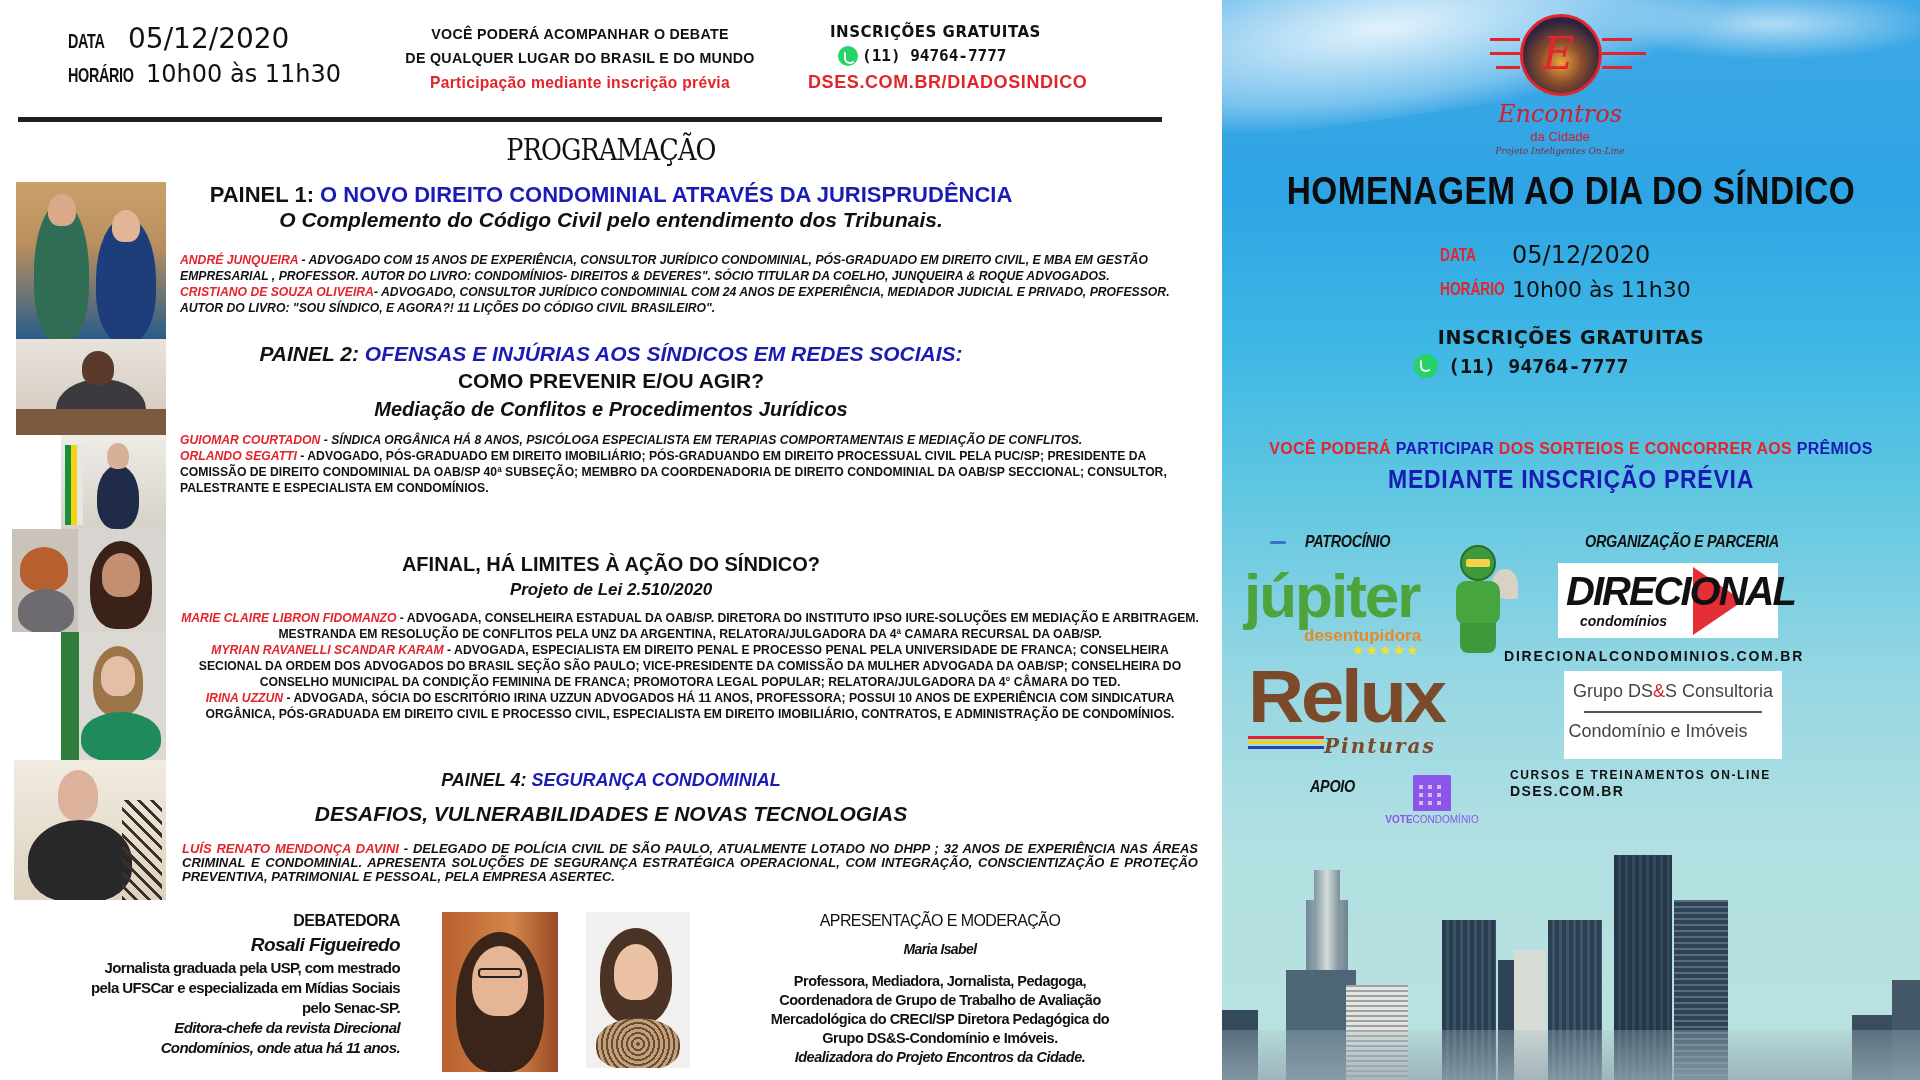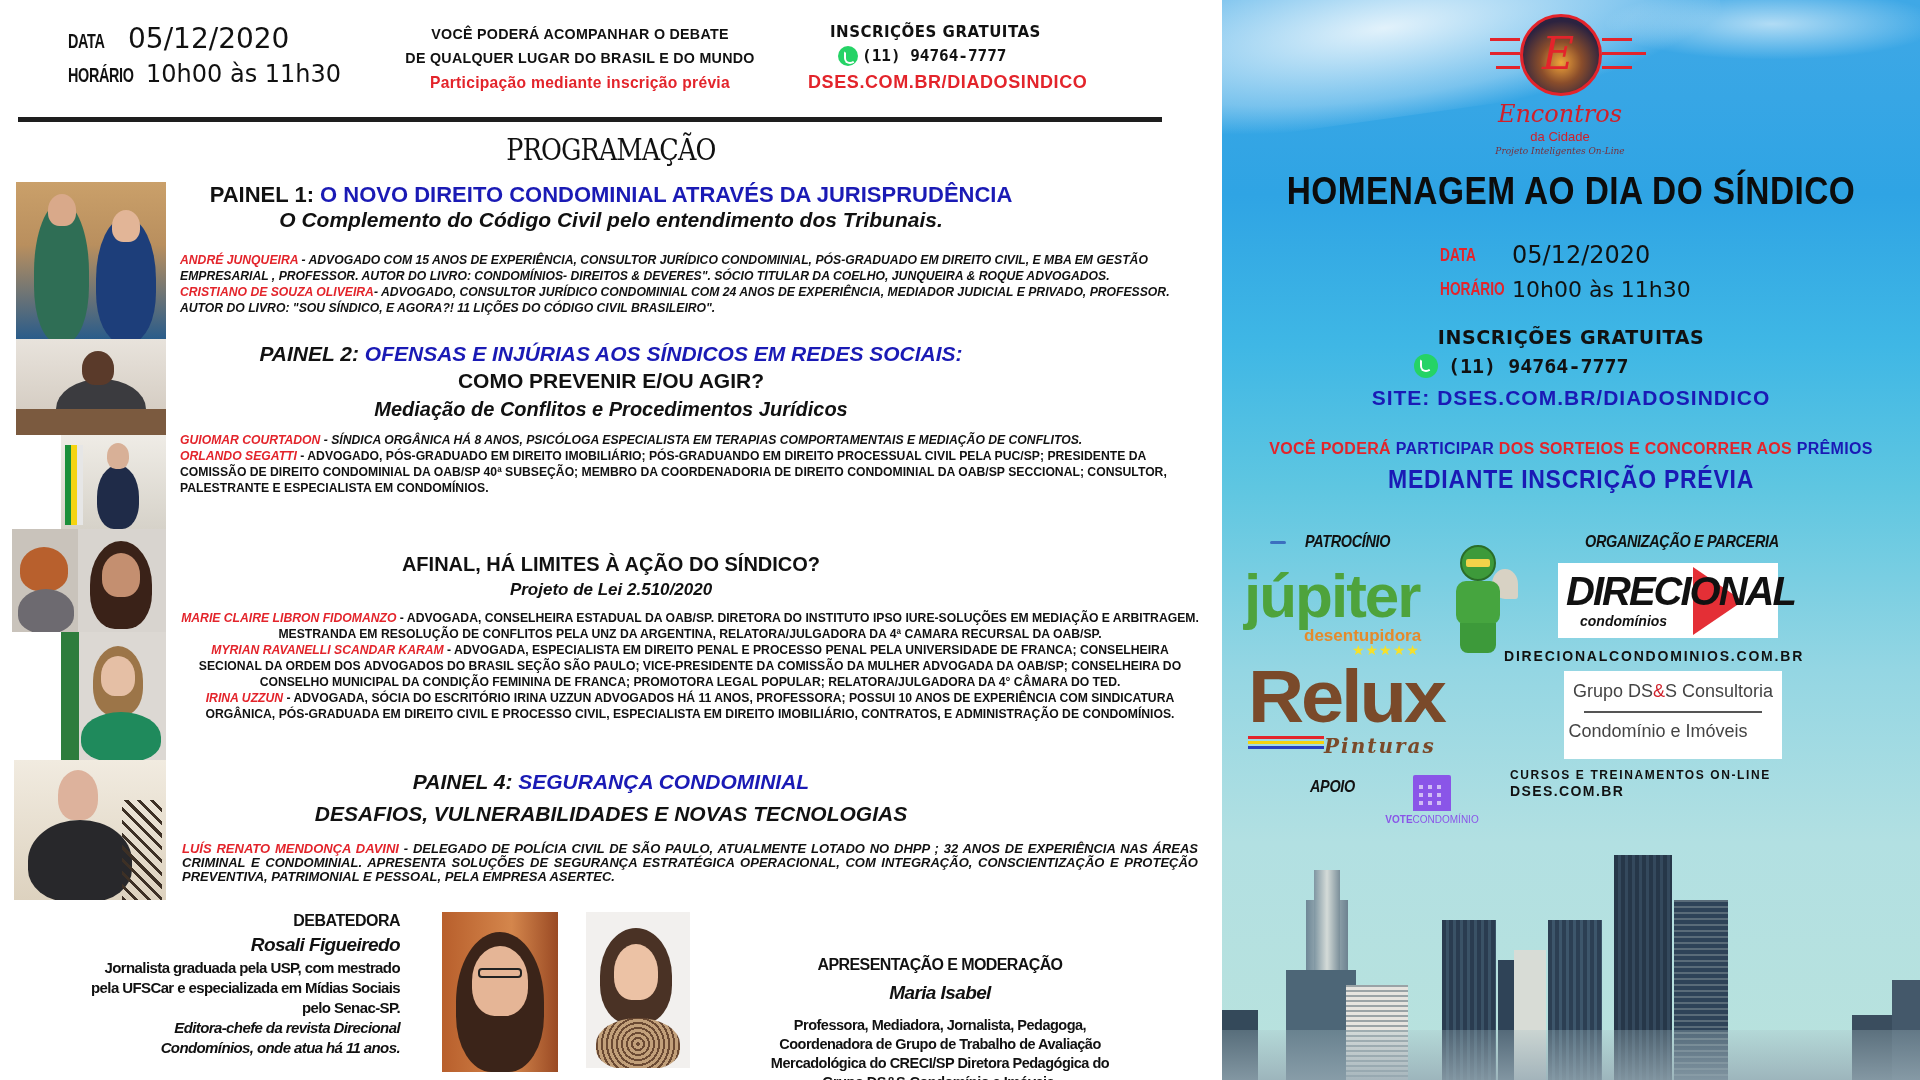--- a/index.html
+++ b/index.html
@@ -44,22 +44,22 @@
   .person { position: absolute; border-radius: 50% 50% 40% 40%; }
 
   
   .deb { position: absolute; left: 30px; top: 910px; width: 370px; text-align: right; }
   .deb .role { font-weight: 700; font-size: 16px; letter-spacing: -0.5px; line-height: 22px; }
   .deb .name { font-weight: 700; font-style: italic; font-size: 19px; line-height: 26px; letter-spacing: -0.6px; }
   .deb .txt { font-weight: 700; font-size: 15px; line-height: 20px; letter-spacing: -0.6px; }
   .deb .txt.it { font-style: italic; }
 
   .mod { position: absolute; left: 720px; top: 910px; width: 440px; text-align: center; }
-  .mod .role { font-weight: 700; font-size: 16px; letter-spacing: -0.6px; line-height: 22px; margin-top: 44px; }
-  .mod .name { font-weight: 700; font-style: italic; font-size: 19px; line-height: 34px; letter-spacing: -0.6px; margin-bottom: 6px; }
+  .mod .role { font-weight: 400; font-size: 16px; letter-spacing: -0.6px; line-height: 22px; }
+  .mod .name { font-weight: 700; font-style: italic; font-size: 14px; line-height: 34px; letter-spacing: -0.6px; margin-bottom: 6px; }
   .mod .txt { font-weight: 700; font-size: 14.5px; line-height: 19px; letter-spacing: -0.5px; }
   .mod .txt.it { font-style: italic; }
 
   
   #right { position: absolute; left: 1222px; top: 0; width: 698px; height: 1080px; overflow: hidden;
     background: linear-gradient(180deg, #3fa8e6 0%, #2fa4e4 18%, #3fb7e5 32%, #5ec6e1 45%, #94d6e3 62%, #b2e0e2 78%, #b9e2dd 100%); }
   .cloud { position: absolute; left: -60px; top: -40px; width: 560px; height: 150px; background: radial-gradient(ellipse at 40% 40%, rgba(255,255,255,0.85), rgba(220,238,250,0.4) 55%, rgba(255,255,255,0) 75%); transform: rotate(-8deg); }
   .cloud2 { position: absolute; left: 380px; top: 0; width: 340px; height: 60px; background: radial-gradient(ellipse at 50% 40%, rgba(255,255,255,0.6), rgba(255,255,255,0) 70%); }
 
   .logo { position: absolute; left: 268px; top: 14px; width: 160px; height: 150px; }
@@ -227,21 +227,21 @@
 
   <div class="panel-sub" style="left:0;top:553px;font-size:20px;font-style:normal;">AFINAL, HÁ LIMITES À AÇÃO DO SÍNDICO?</div>
   <div class="panel-sub" style="left:0;top:580px;font-size:17px;">Projeto de Lei 2.510/2020</div>
 
   <div class="bio center" style="left:180px;top:610px;width:1020px;">
     <span class="nm">MARIE CLAIRE LIBRON FIDOMANZO</span><span style="font-style:normal"> - ADVOGADA,  CONSELHEIRA ESTADUAL DA OAB/SP. DIRETORA DO INSTITUTO IPSO IURE-SOLUÇÕES EM MEDIAÇÃO E ARBITRAGEM. MESTRANDA EM RESOLUÇÃO DE CONFLITOS PELA UNZ DA ARGENTINA, RELATORA/JULGADORA DA 4ª CAMARA RECURSAL DA OAB/SP.</span><br>
     <span class="nm">MYRIAN RAVANELLI  SCANDAR KARAM</span><span style="font-style:normal"> - ADVOGADA, ESPECIALISTA EM DIREITO PENAL E PROCESSO PENAL PELA UNIVERSIDADE DE FRANCA; CONSELHEIRA SECIONAL DA ORDEM DOS ADVOGADOS DO BRASIL SEÇÃO SÃO PAULO; VICE-PRESIDENTE DA COMISSÃO DA MULHER ADVOGADA DA OAB/SP; CONSELHEIRA DO CONSELHO MUNICIPAL DA CONDIÇÃO FEMININA DE FRANCA; PROMOTORA LEGAL POPULAR; RELATORA/JULGADORA DA 4° CÂMARA DO TED.</span><br>
     <span class="nm">IRINA UZZUN</span><span style="font-style:normal"> -  ADVOGADA, SÓCIA DO ESCRITÓRIO IRINA UZZUN ADVOGADOS HÁ 11 ANOS, PROFESSORA; POSSUI 10 ANOS DE EXPERIÊNCIA COM SINDICATURA ORGÂNICA, PÓS-GRADUADA EM DIREITO CIVIL E PROCESSO CIVIL, ESPECIALISTA EM DIREITO IMOBILIÁRIO, CONTRATOS, E ADMINISTRAÇÃO DE CONDOMÍNIOS.</span>
   </div>
 
-  <div class="panel-h" style="left:0;top:770px;font-size:21px;">
+  <div class="panel-h" style="left:0;top:770px;font-size:18px;">
     <span>PAINEL 4:</span>
     <span class="blue">SEGURANÇA CONDOMINIAL</span>
   </div>
   <div class="panel-sub" style="left:0;top:802px;font-size:21px;">DESAFIOS, VULNERABILIDADES E NOVAS TECNOLOGIAS</div>
 
   <div class="bio justify" style="left:182px;top:842px;width:1016px;font-size:13px;line-height:14px;">
     <span class="nm">LUÍS RENATO MENDONÇA DAVINI</span><span> - DELEGADO DE POLÍCIA CIVIL DE SÃO PAULO, ATUALMENTE LOTADO NO DHPP ;  32 ANOS DE EXPERIÊNCIA NAS ÁREAS CRIMINAL E CONDOMINIAL. APRESENTA SOLUÇÕES DE SEGURANÇA ESTRATÉGICA OPERACIONAL,  COM INTEGRAÇÃO, CONSCIENTIZAÇÃO E PROTEÇÃO PREVENTIVA, PATRIMONIAL E PESSOAL, PELA EMPRESA ASERTEC.</span>
   </div>
 
   <div class="deb">
@@ -305,21 +305,20 @@
       <span class="lbl">HORÁRIO</span>
       <span class="val s">10h00 às 11h30</span>
     </div>
   </div>
 
   <div class="r-ins">INSCRIÇÕES GRATUITAS</div>
   <div class="r-phone">
     <span class="wa"></span>
     <span>(11) 94764-7777</span>
   </div>
-  <div class="r-site">SITE: DSES.COM.BR/DIADOSINDICO</div>
 
   <div class="r-prize">
     <span class="red">VOCÊ PODERÁ </span><span class="blue">PARTICIPAR </span><span class="red">DOS SORTEIOS E CONCORRER AOS </span><span class="blue">PRÊMIOS</span>
   </div>
   <div class="r-prev">MEDIANTE INSCRIÇÃO PRÉVIA</div>
 
   <div class="sec-lbl" style="left:83px;top:532px;">PATROCÍNIO</div>
   <div class="sec-lbl" style="left:363px;top:532px;">ORGANIZAÇÃO E PARCERIA</div>
   <div class="sec-lbl" style="left:88px;top:777px;">APOIO</div>
 

